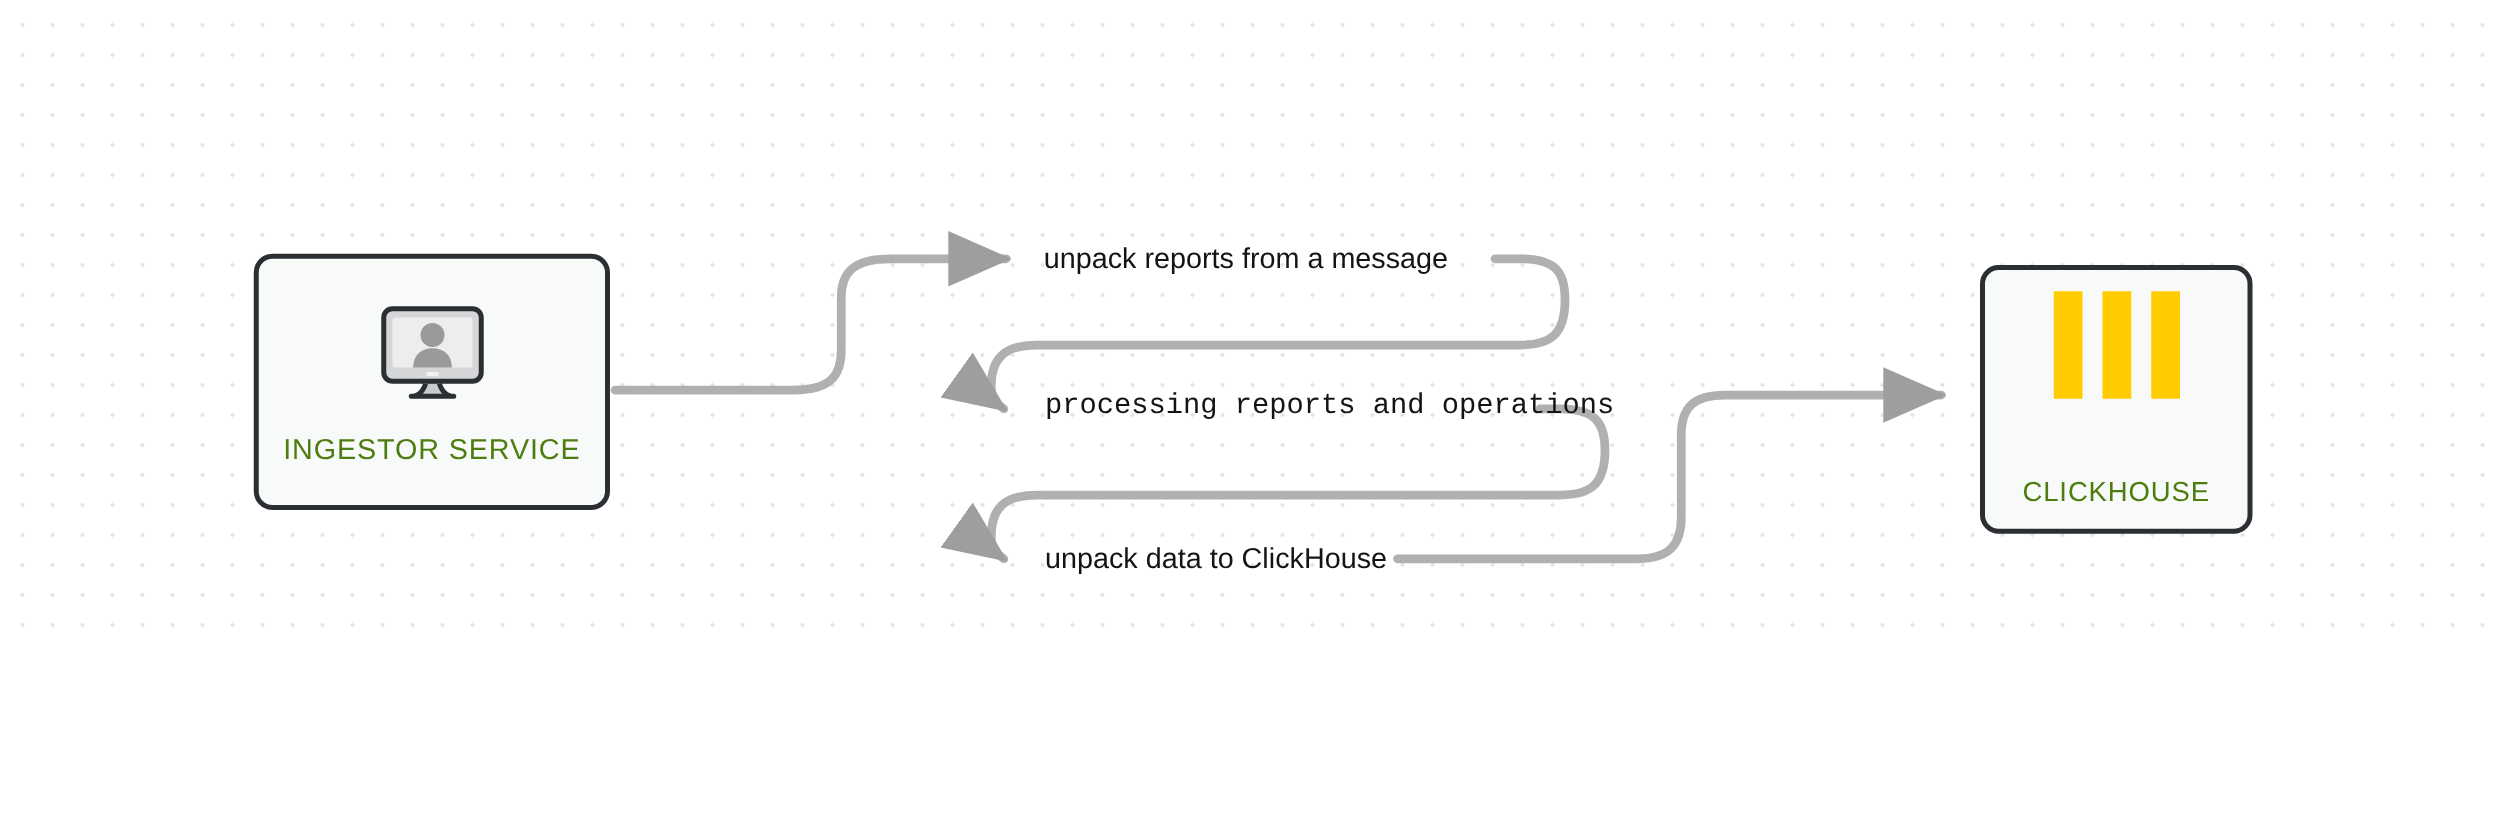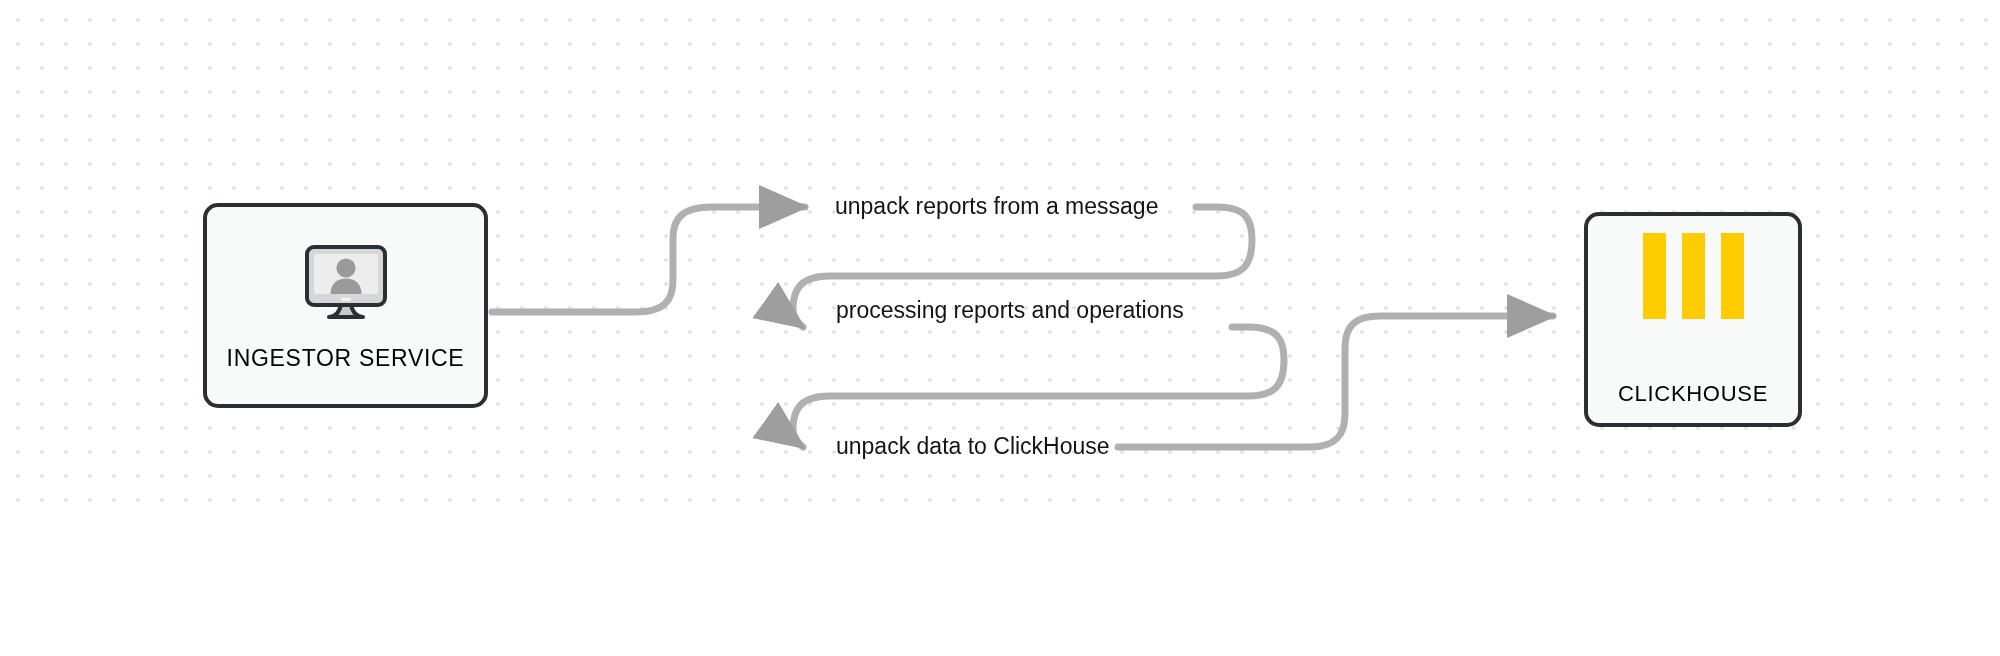--- a/index.html
+++ b/index.html
@@ -37,21 +37,21 @@
     box-sizing: border-box;
     background: #f8f9f9;
     border: 4px solid #2b2e33;
     border-radius: 15px;
     display: flex;
     flex-direction: column;
     align-items: center;
     justify-content: center;
   }
   .node-caption {
-    color: #000000;
+    color: #4d7c0f;
     letter-spacing: 0.7px;
     white-space: nowrap;
     text-align: center;
   }
 
   #node-ingestor {
     left: 203px;
     top: 203px;
     width: 285px;
     height: 205px;
@@ -92,21 +92,21 @@
   
   .edge-label {
     position: absolute;
     font-size: 23px;
     color: #141414;
     white-space: nowrap;
     background: transparent;
     line-height: 1;
   }
   #edge-label-1 { left: 835px; top: 195px; }
-  #edge-label-2 { left: 836px; top: 299px; }
+  #edge-label-2 { left: 836px; top: 313px; font-family: Liberation Mono, monospace; }
   #edge-label-3 { left: 836px; top: 435px; }
 </style>
 </head>
 <body>
 
 <div id="canvas">
 
   <svg id="edges" viewBox="0 0 2000 656" width="2000" height="656" xmlns="http://www.w3.org/2000/svg">
     <defs>
       <marker id="arrowhead" viewBox="0 0 10 10" refX="9.2" refY="5" markerWidth="7.2" markerHeight="7.2" orient="auto-start-reverse">

